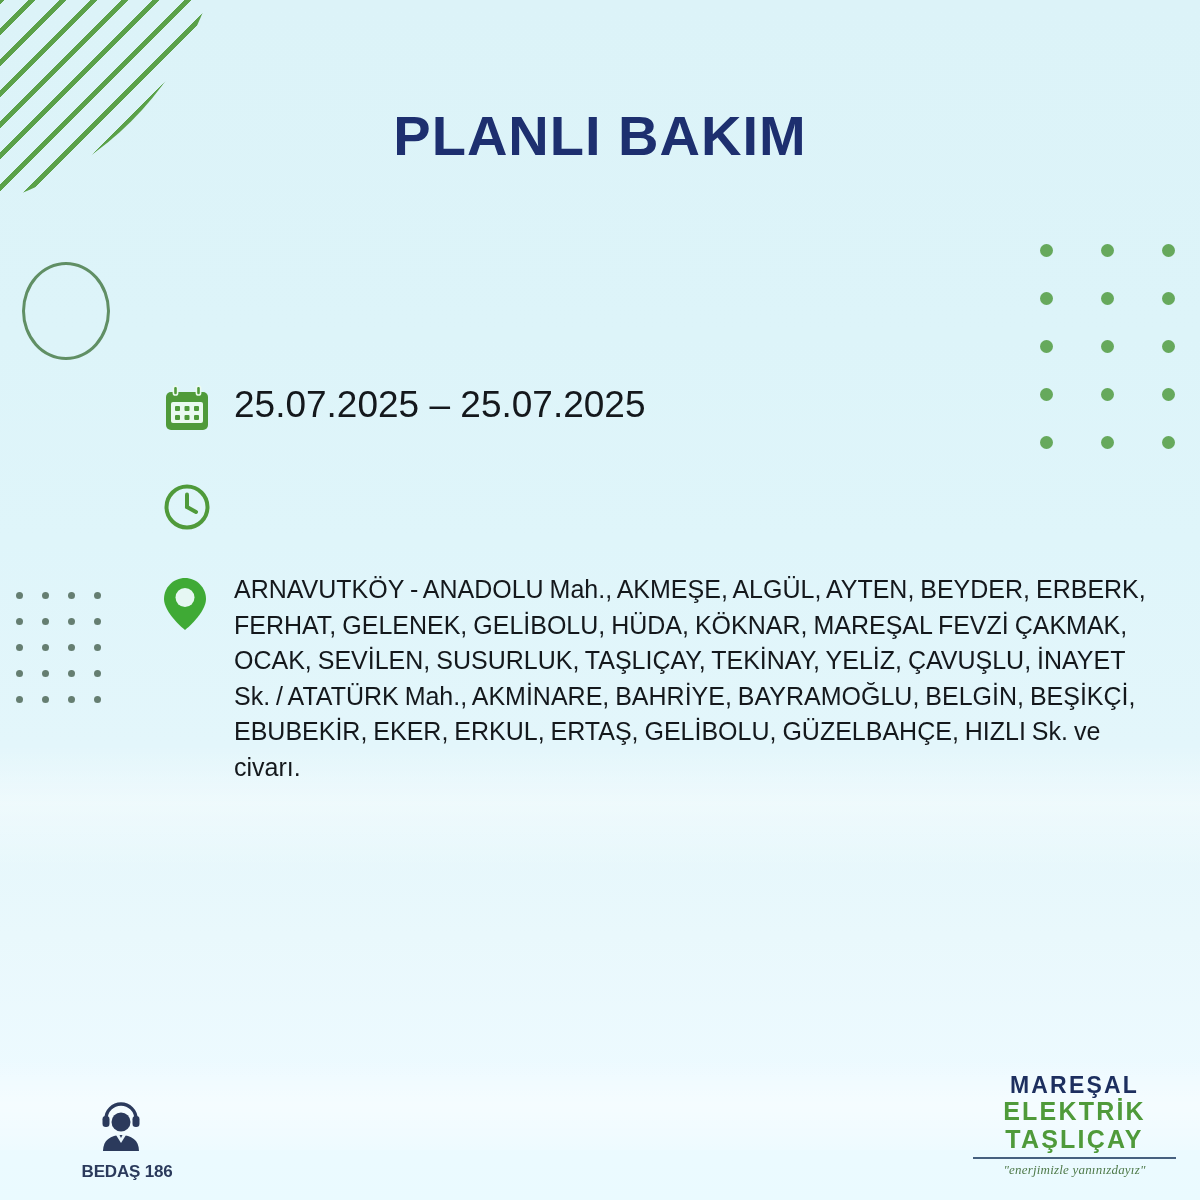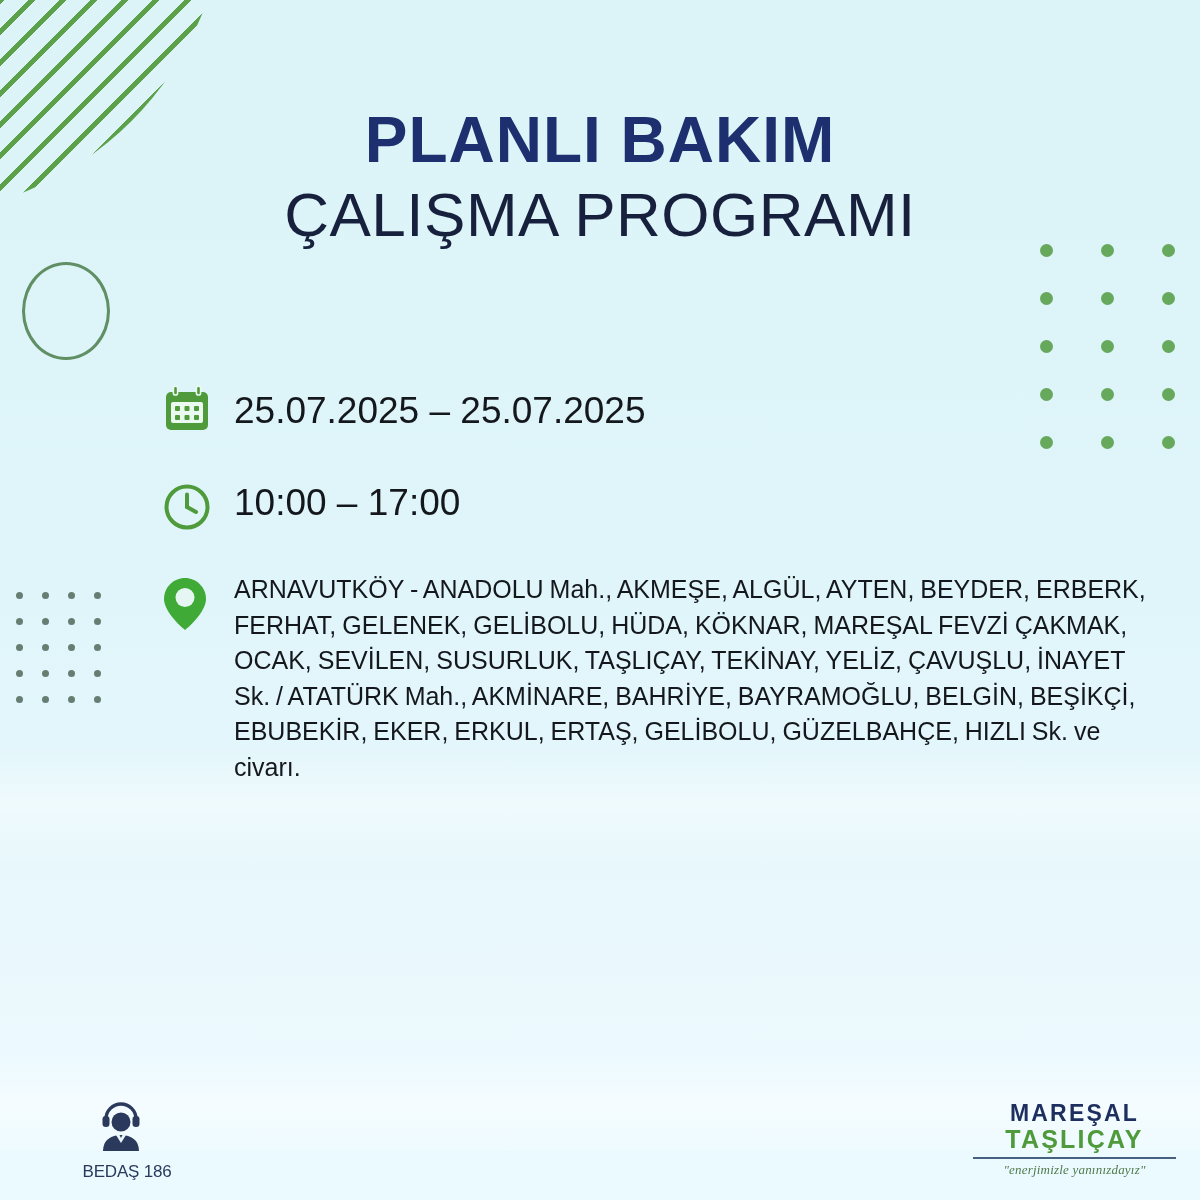--- a/index.html
+++ b/index.html
@@ -109,21 +109,21 @@
 
   
   .header {
     position: absolute;
     left: 0; right: 0;
     top: 108px;
     text-align: center;
   }
   .title-main {
     font-family: "Liberation Sans", sans-serif;
-    font-size: 64px;
+    font-size: 56px;
     font-weight: bold;
     letter-spacing: 1px;
     color: #1d2f6f;
     line-height: 1.0;
     white-space: nowrap;
   }
   .title-sub {
     font-family: "Liberation Sans", sans-serif;
     font-size: 62px;
     font-weight: normal;
@@ -170,21 +170,21 @@
   .loc-text {
     font-family: "Liberation Sans", sans-serif;
     font-size: 25px;
     color: #14181c;
     line-height: 1.42;
     max-width: 940px;
     word-spacing: -1px;
   }
 
   
-  .row-date { margin-bottom: 44px; align-items: flex-end; }
+  .row-date { margin-bottom: 44px; }
   .row-time { margin-bottom: 40px; }
   .row-type { margin-bottom: 30px; }
 
   
   .footer {
     position: absolute;
     left: 56px;
     bottom: 18px;
     display: flex;
     align-items: flex-start;
@@ -199,21 +199,21 @@
   .footer-icon {
     height: 56px;
     display: flex;
     align-items: flex-end;
     justify-content: center;
   }
   .footer-label {
     margin-top: 9px;
     font-family: "Liberation Sans", sans-serif;
     font-size: 17px;
-    font-weight: normal;
+    font-weight: bold;
     color: #2b3a5c;
     white-space: nowrap;
     letter-spacing: -0.2px;
     margin-left: 12px;
   }
 
   
   .brand {
     position: absolute;
     right: 18px;
@@ -298,21 +298,20 @@
     <span class="dot"></span>
       <span class="dot"></span>
       <span class="dot"></span>
     <span class="dot"></span>
       <span class="dot"></span>
       <span class="dot"></span>
   </div>
 
   <div class="header">
     <div class="title-main">PLANLI BAKIM</div>
-    <div class="title-sub">ÇALIŞMA PROGRAMI</div>
   </div>
 
   <div class="info-block">
 
     <div class="info-row row-date">
       <div class="info-icon">
         <svg width="50" height="50" viewBox="0 0 50 50" aria-hidden="true">
           <rect x="11" y="3" width="5" height="11" rx="2.4" fill="#4f9a3a"></rect>
           <rect x="34" y="3" width="5" height="11" rx="2.4" fill="#4f9a3a"></rect>
           <rect x="4" y="8" width="42" height="38" rx="5" fill="#4f9a3a"></rect>
@@ -334,21 +333,20 @@
     </div>
 
     <div class="info-row row-time">
       <div class="info-icon">
         <svg width="50" height="50" viewBox="0 0 50 50" aria-hidden="true">
           <circle cx="25" cy="25" r="20.5" fill="none" stroke="#4f9a3a" stroke-width="4"></circle>
           <line x1="25" y1="25" x2="25" y2="12.5" stroke="#4f9a3a" stroke-width="4" stroke-linecap="round"></line>
           <line x1="25" y1="25" x2="34" y2="30" stroke="#4f9a3a" stroke-width="4" stroke-linecap="round"></line>
         </svg>
       </div>
-      <div class="info-text">10:00 – 17:00</div>
     </div>
 
 
     <div class="info-row loc">
       <div class="info-icon">
         <svg width="46" height="56" viewBox="0 0 46 56" aria-hidden="true">
           <path d="M23 2 C11.4 2 2 11.4 2 23 C2 37 23 54 23 54 C23 54 44 37 44 23 C44 11.4 34.6 2 23 2 Z" fill="#3faa35"></path>
           <circle cx="23" cy="21.5" r="9.5" fill="#e6f7f3"></circle>
         </svg>
       </div>
@@ -372,18 +370,19 @@
       </div>
       <div class="footer-label">BEDAŞ 186</div>
     </div>
 
 
 
   </div>
 
   <div class="brand">
     <div class="brand-line1">MAREŞAL</div>
+    <div class="brand-line2">ELEKTRİK</div>
     <div class="brand-line3">TAŞLIÇAY</div>
     <div class="brand-rule"></div>
     <div class="brand-tag">"enerjimizle yanınızdayız"</div>
   </div>
 
 </div>
 
 </body></html>

